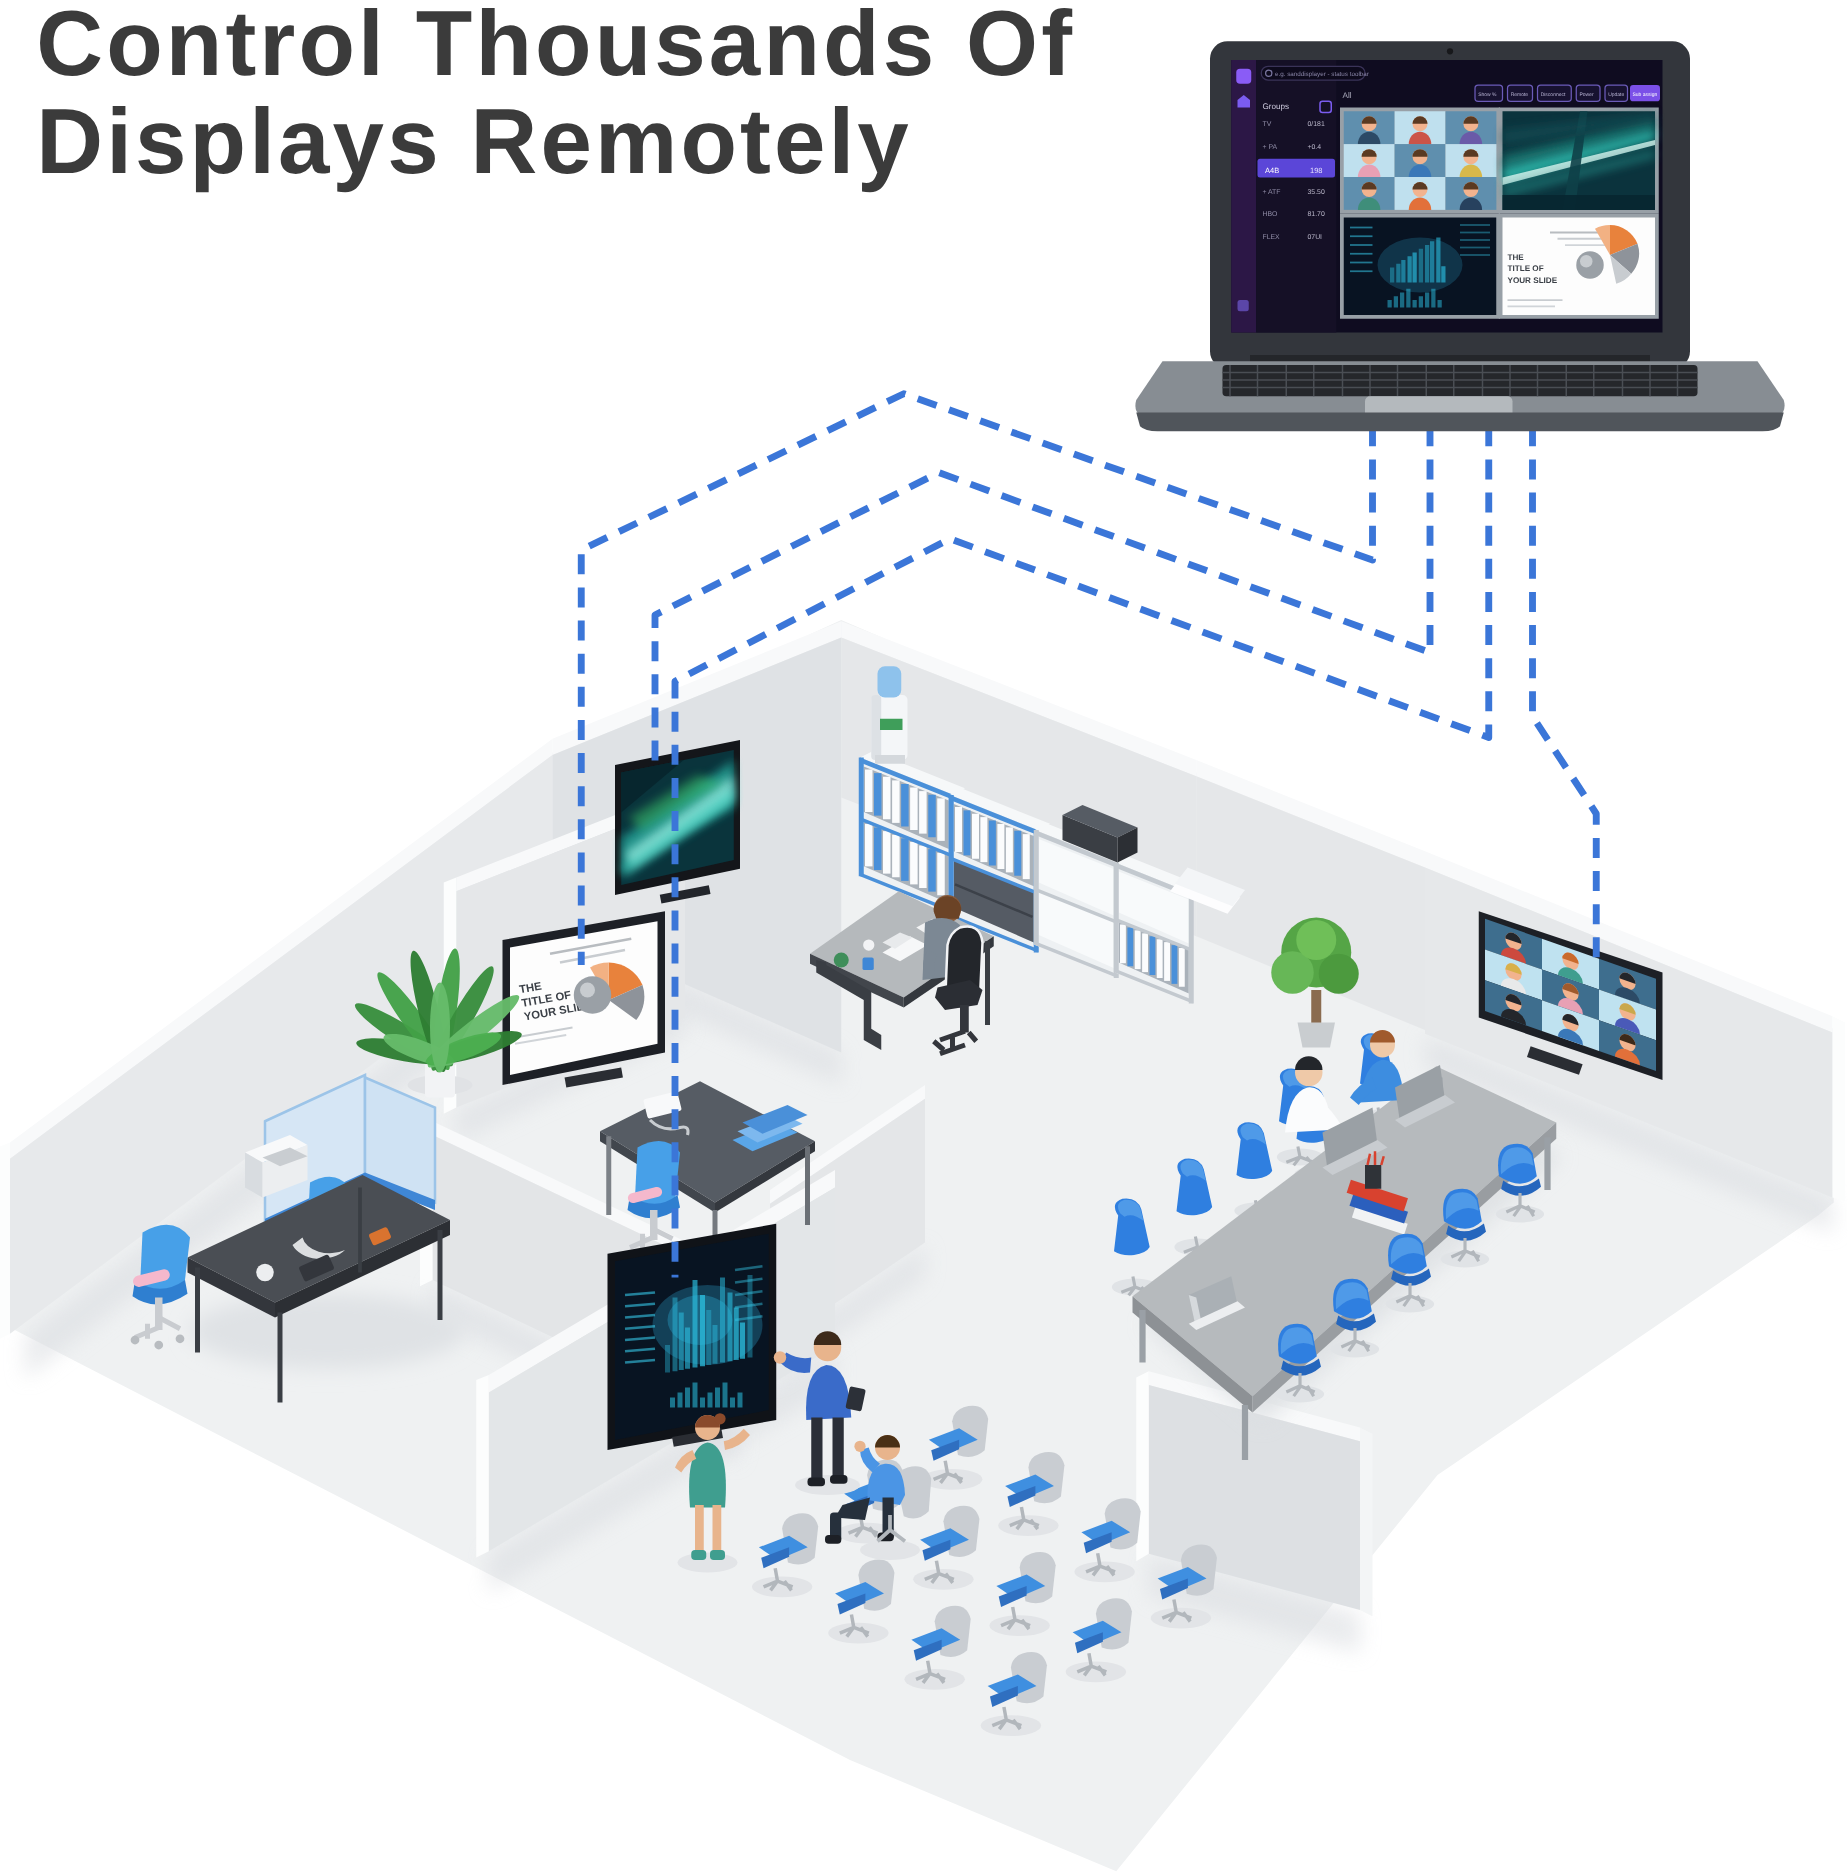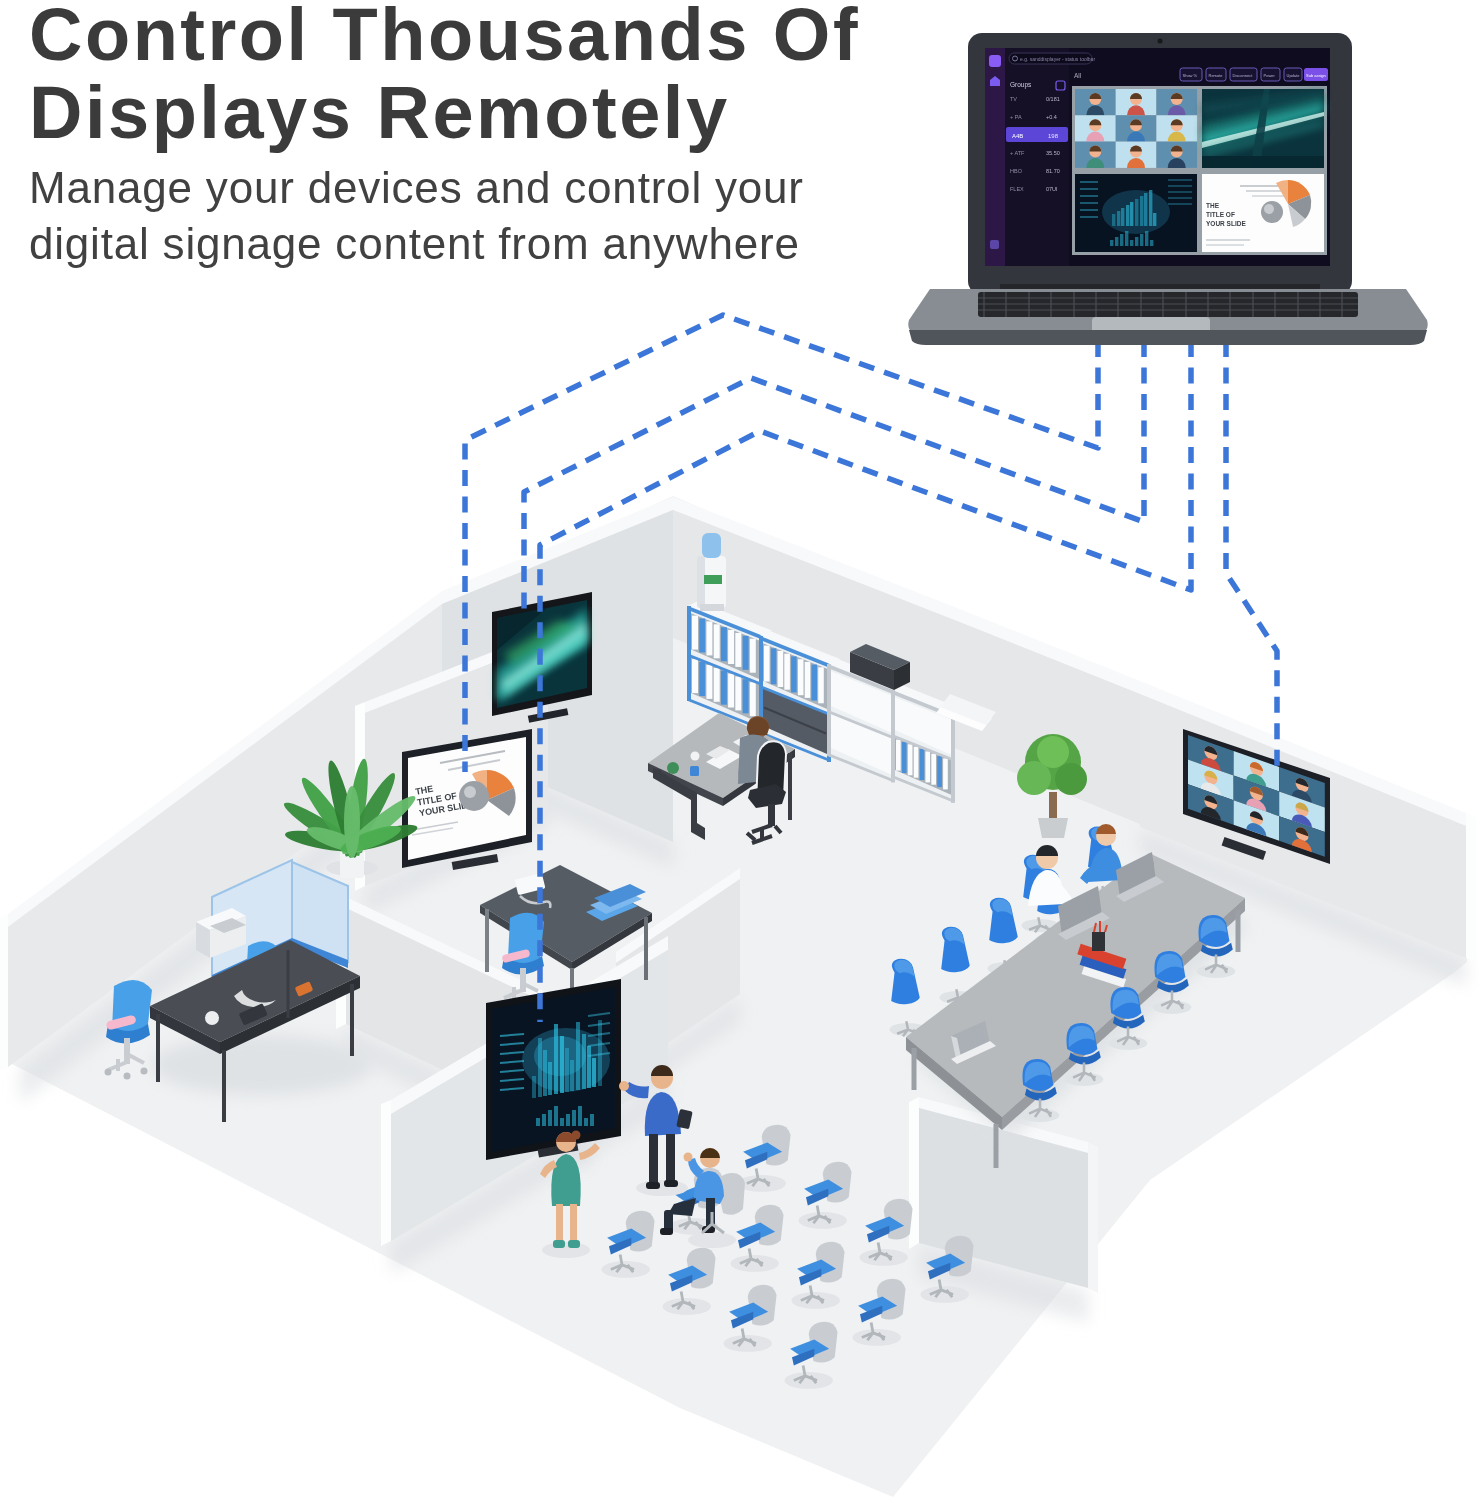--- a/index.html
+++ b/index.html
@@ -3,21 +3,20 @@
 <style>
 html,body{margin:0;padding:0;background:#ffffff;width:1478px;height:1500px;overflow:hidden;}
 #wrap{position:relative;width:1478px;height:1196px;font-family:"Liberation Sans", sans-serif;}
 h1{position:absolute;left:29px;top:-4px;margin:0;font-size:74px;line-height:78px;color:#3b3b3b;letter-spacing:2.5px;font-weight:bold;}
 p.sub{position:absolute;left:29px;top:160px;margin:0;font-size:44px;line-height:56px;color:#414141;letter-spacing:0.8px;}
 svg{position:absolute;left:0;top:0;}
 </style></head>
 <body>
 <div id="wrap">
 <h1>Control Thousands Of<br>Displays Remotely</h1>
-<p class="sub">Manage your devices and control your<br>digital signage content from anywhere</p>
 <svg width="1478" height="1500" viewBox="0 0 1478 1500">
 <defs>
         <filter id="b4" x="-40%" y="-40%" width="180%" height="180%">
           <feGaussianBlur stdDeviation="4"></feGaussianBlur>
         </filter>
         <filter id="b8" x="-40%" y="-40%" width="180%" height="180%">
           <feGaussianBlur stdDeviation="8"></feGaussianBlur>
         </filter>
       </defs>
 <g>

